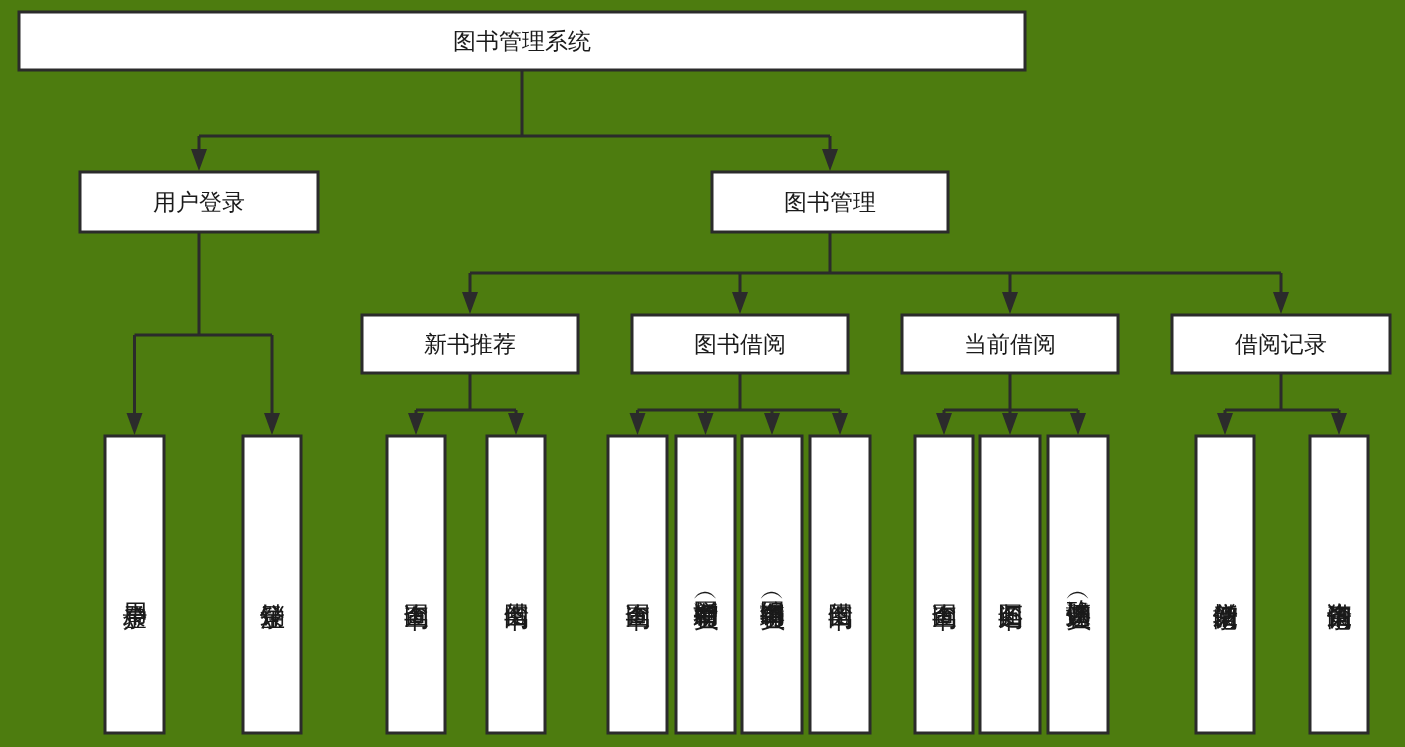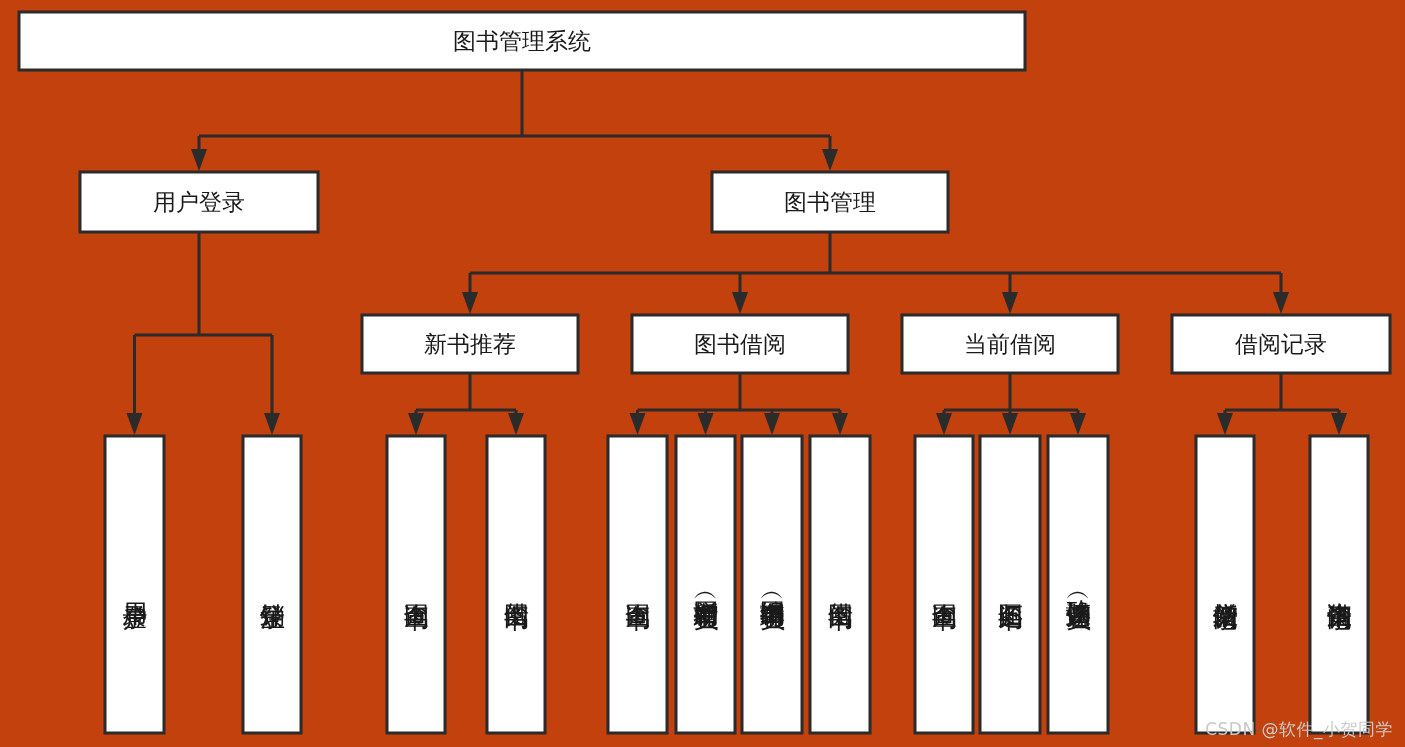--- a/index.html
+++ b/index.html
@@ -10,21 +10,21 @@
   body {
     font-family: "DejaVu Sans", "Liberation Sans", sans-serif;
     width: 1405px;
     height: 747px;
     overflow: hidden;
   }
   #diagram-root {
     position: relative;
     width: 1405px;
     height: 747px;
-    background: #c2410c;
+    background: #4d7c0f;
   }
   svg.diagram-canvas {
     position: absolute;
     left: 0;
     top: 0;
     width: 1405px;
     height: 747px;
     display: block;
   }
   .node-box {
@@ -187,14 +187,13 @@
       <div class="node-label-v" style="left: 608px; top: 442px; width: 59px; height: 285px; display: flex; align-items: center; justify-content: center;">查询图书</div>
       <div class="node-label-v" style="left: 676px; top: 442px; width: 59px; height: 285px; display: flex; align-items: center; justify-content: center;">新增图书（管理员）</div>
       <div class="node-label-v" style="left: 742px; top: 442px; width: 60px; height: 285px; display: flex; align-items: center; justify-content: center;">编辑图书（管理员）</div>
       <div class="node-label-v" style="left: 810px; top: 442px; width: 60px; height: 285px; display: flex; align-items: center; justify-content: center;">借阅图书</div>
       <div class="node-label-v" style="left: 915px; top: 442px; width: 58px; height: 285px; display: flex; align-items: center; justify-content: center;">查询图书</div>
       <div class="node-label-v" style="left: 980px; top: 442px; width: 60px; height: 285px; display: flex; align-items: center; justify-content: center;">归还图书</div>
       <div class="node-label-v" style="left: 1048px; top: 442px; width: 60px; height: 285px; display: flex; align-items: center; justify-content: center;">确认归还（管理员）</div>
       <div class="node-label-v" style="left: 1196px; top: 442px; width: 58px; height: 285px; display: flex; align-items: center; justify-content: center;">新增借阅记录</div>
       <div class="node-label-v" style="left: 1310px; top: 442px; width: 58px; height: 285px; display: flex; align-items: center; justify-content: center;">查询借阅记录</div>
     </div>
-  <div class="watermark">CSDN @软件_小贺同学</div>
 </div>
 
 </body></html>

